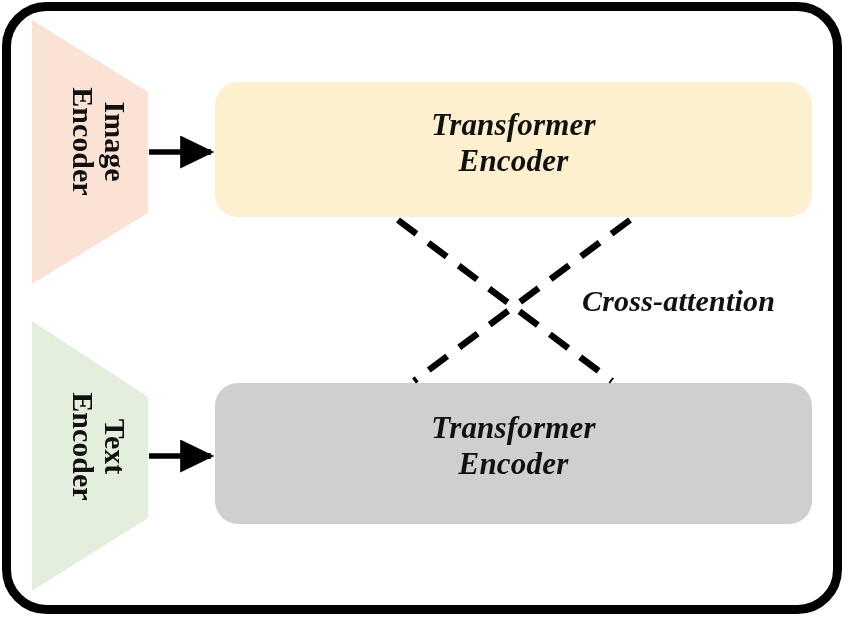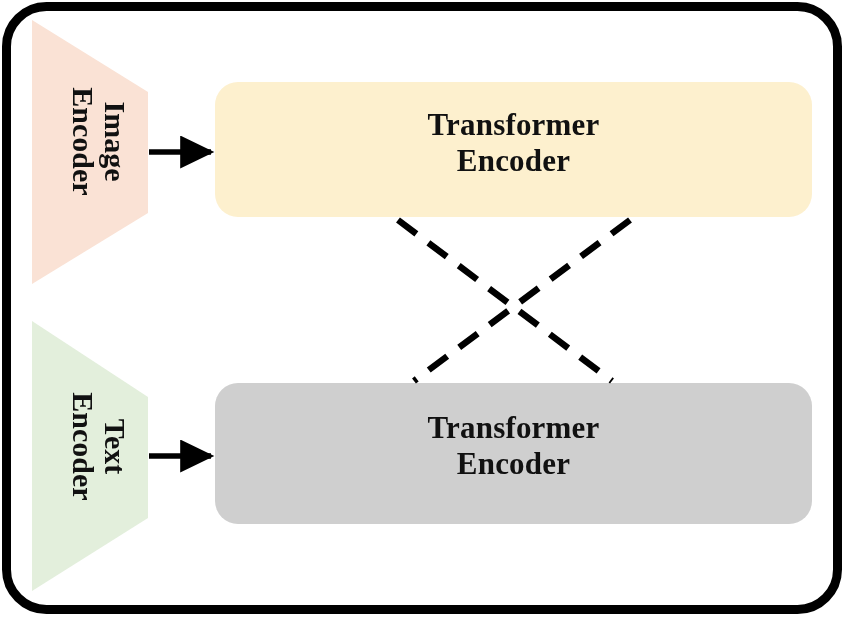--- a/index.html
+++ b/index.html
@@ -27,20 +27,21 @@
     height: 617px;
   }
   .label {
     position: absolute;
     color: #111111;
     font-weight: bold;
     line-height: 1.16;
     text-align: center;
     white-space: nowrap;
     letter-spacing: 0.2px;
+    font-style: italic;
   }
   
   .vlabel {
     position: absolute;
     font-weight: bold;
     color: #111111;
     font-size: 30px;
     line-height: 1.05;
     text-align: center;
     white-space: nowrap;
@@ -98,14 +99,15 @@
   <div class="label box-title" style="left: 215px; top: 107px; width: 597px;">
     <div>Transformer</div>
     <div>Encoder</div>
   </div>
 
   <div class="label box-title" style="left: 215px; top: 410px; width: 597px;">
     <div>Transformer</div>
     <div>Encoder</div>
   </div>
 
+  <div class="label" id="cross-attention-label" style="left: 582px; top: 284px; width: 262px; text-align: left;">Cross-attention</div>
 
 </div>
 
 </body></html>

